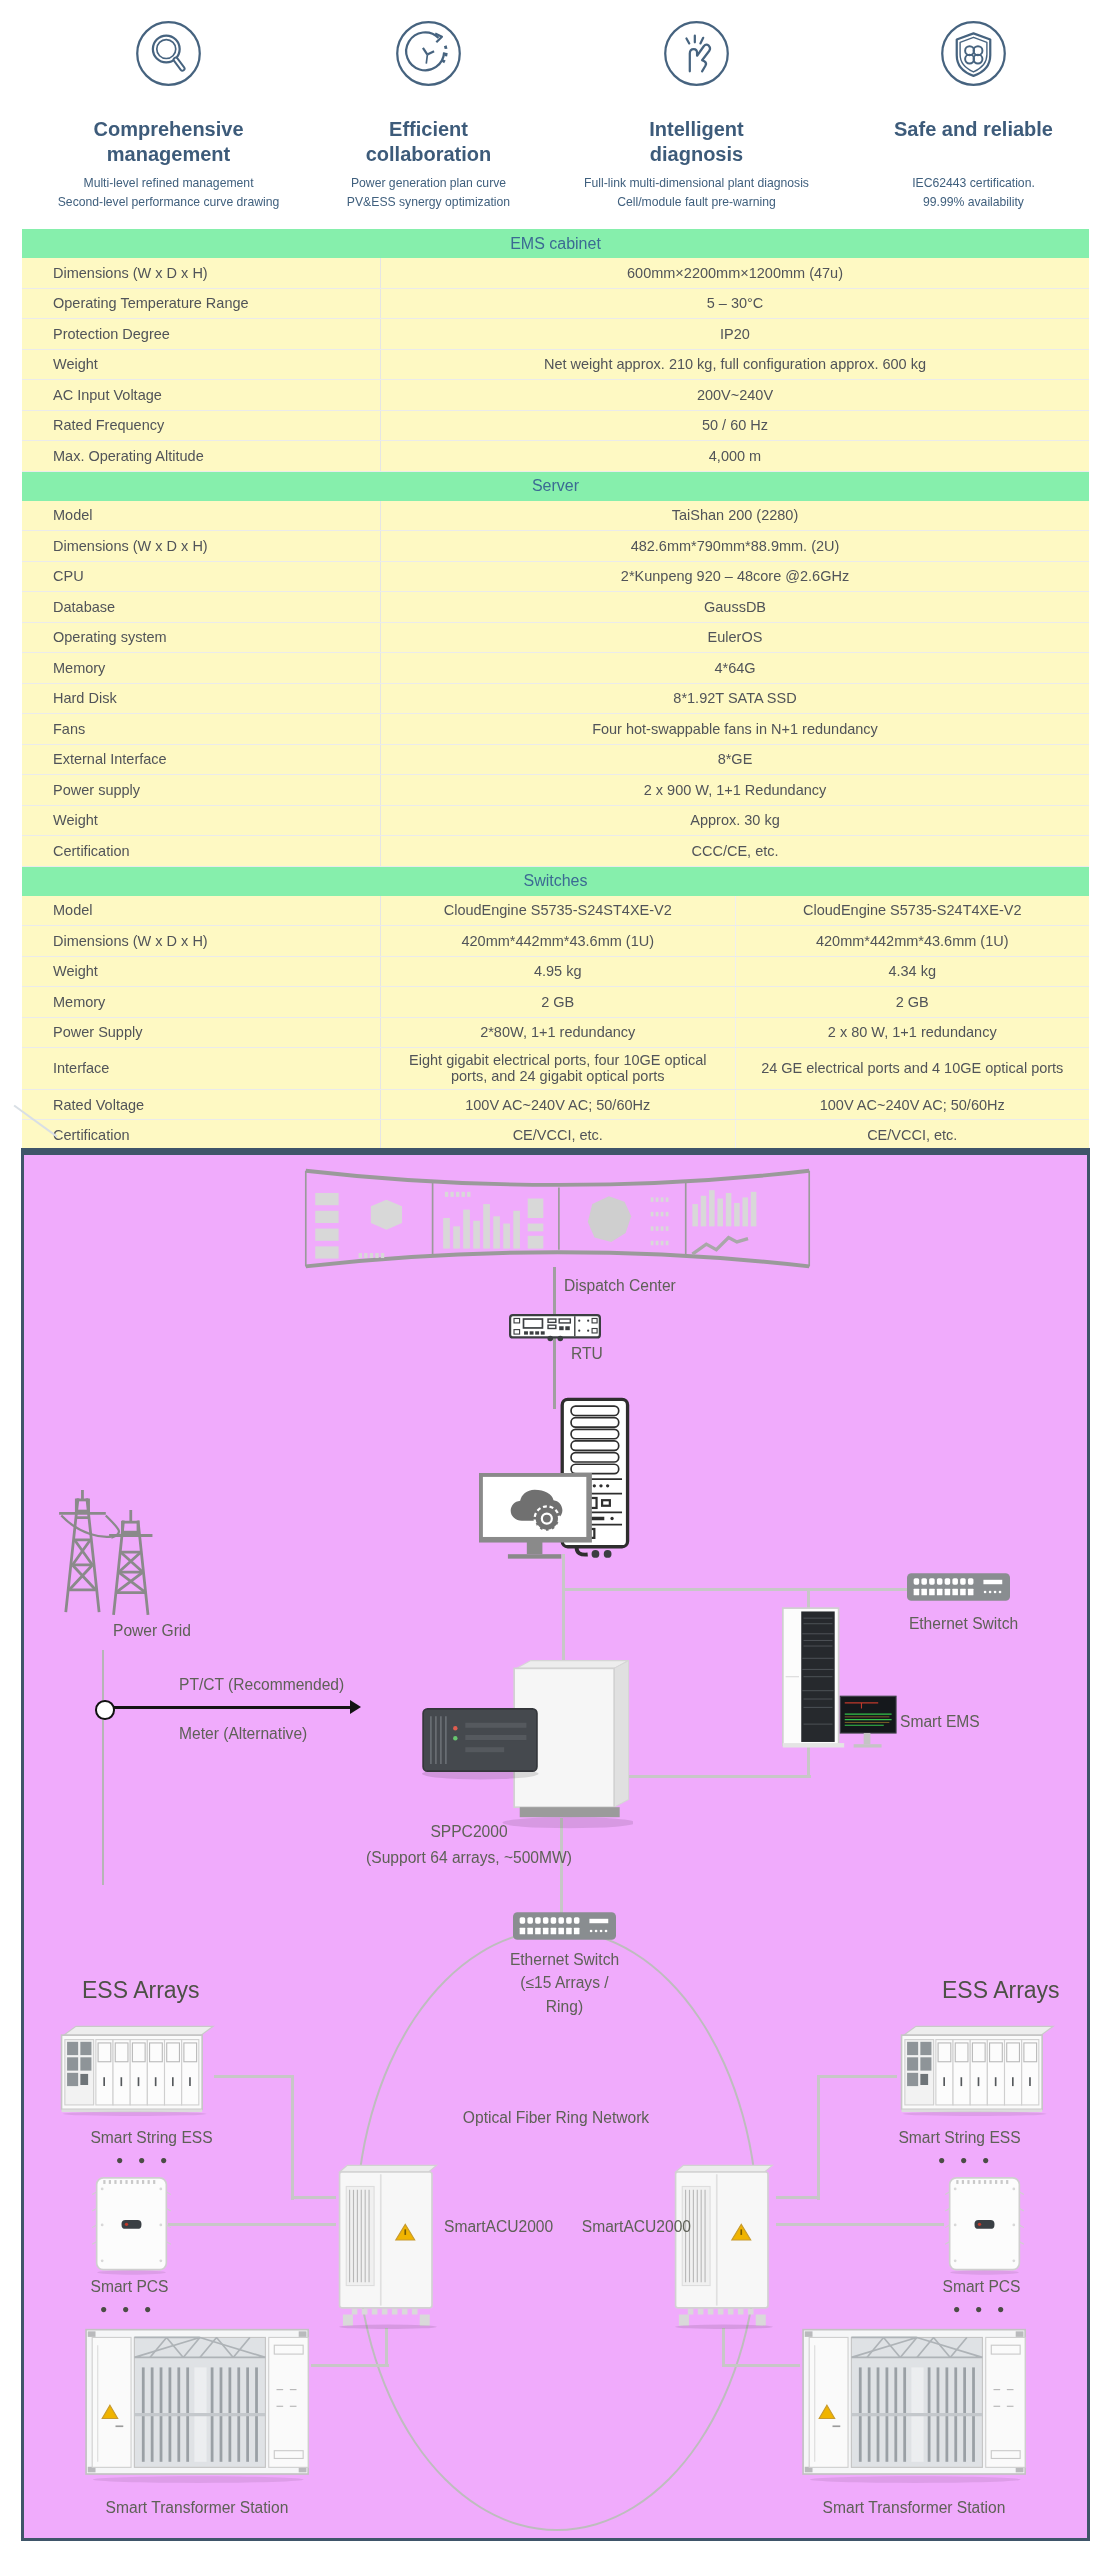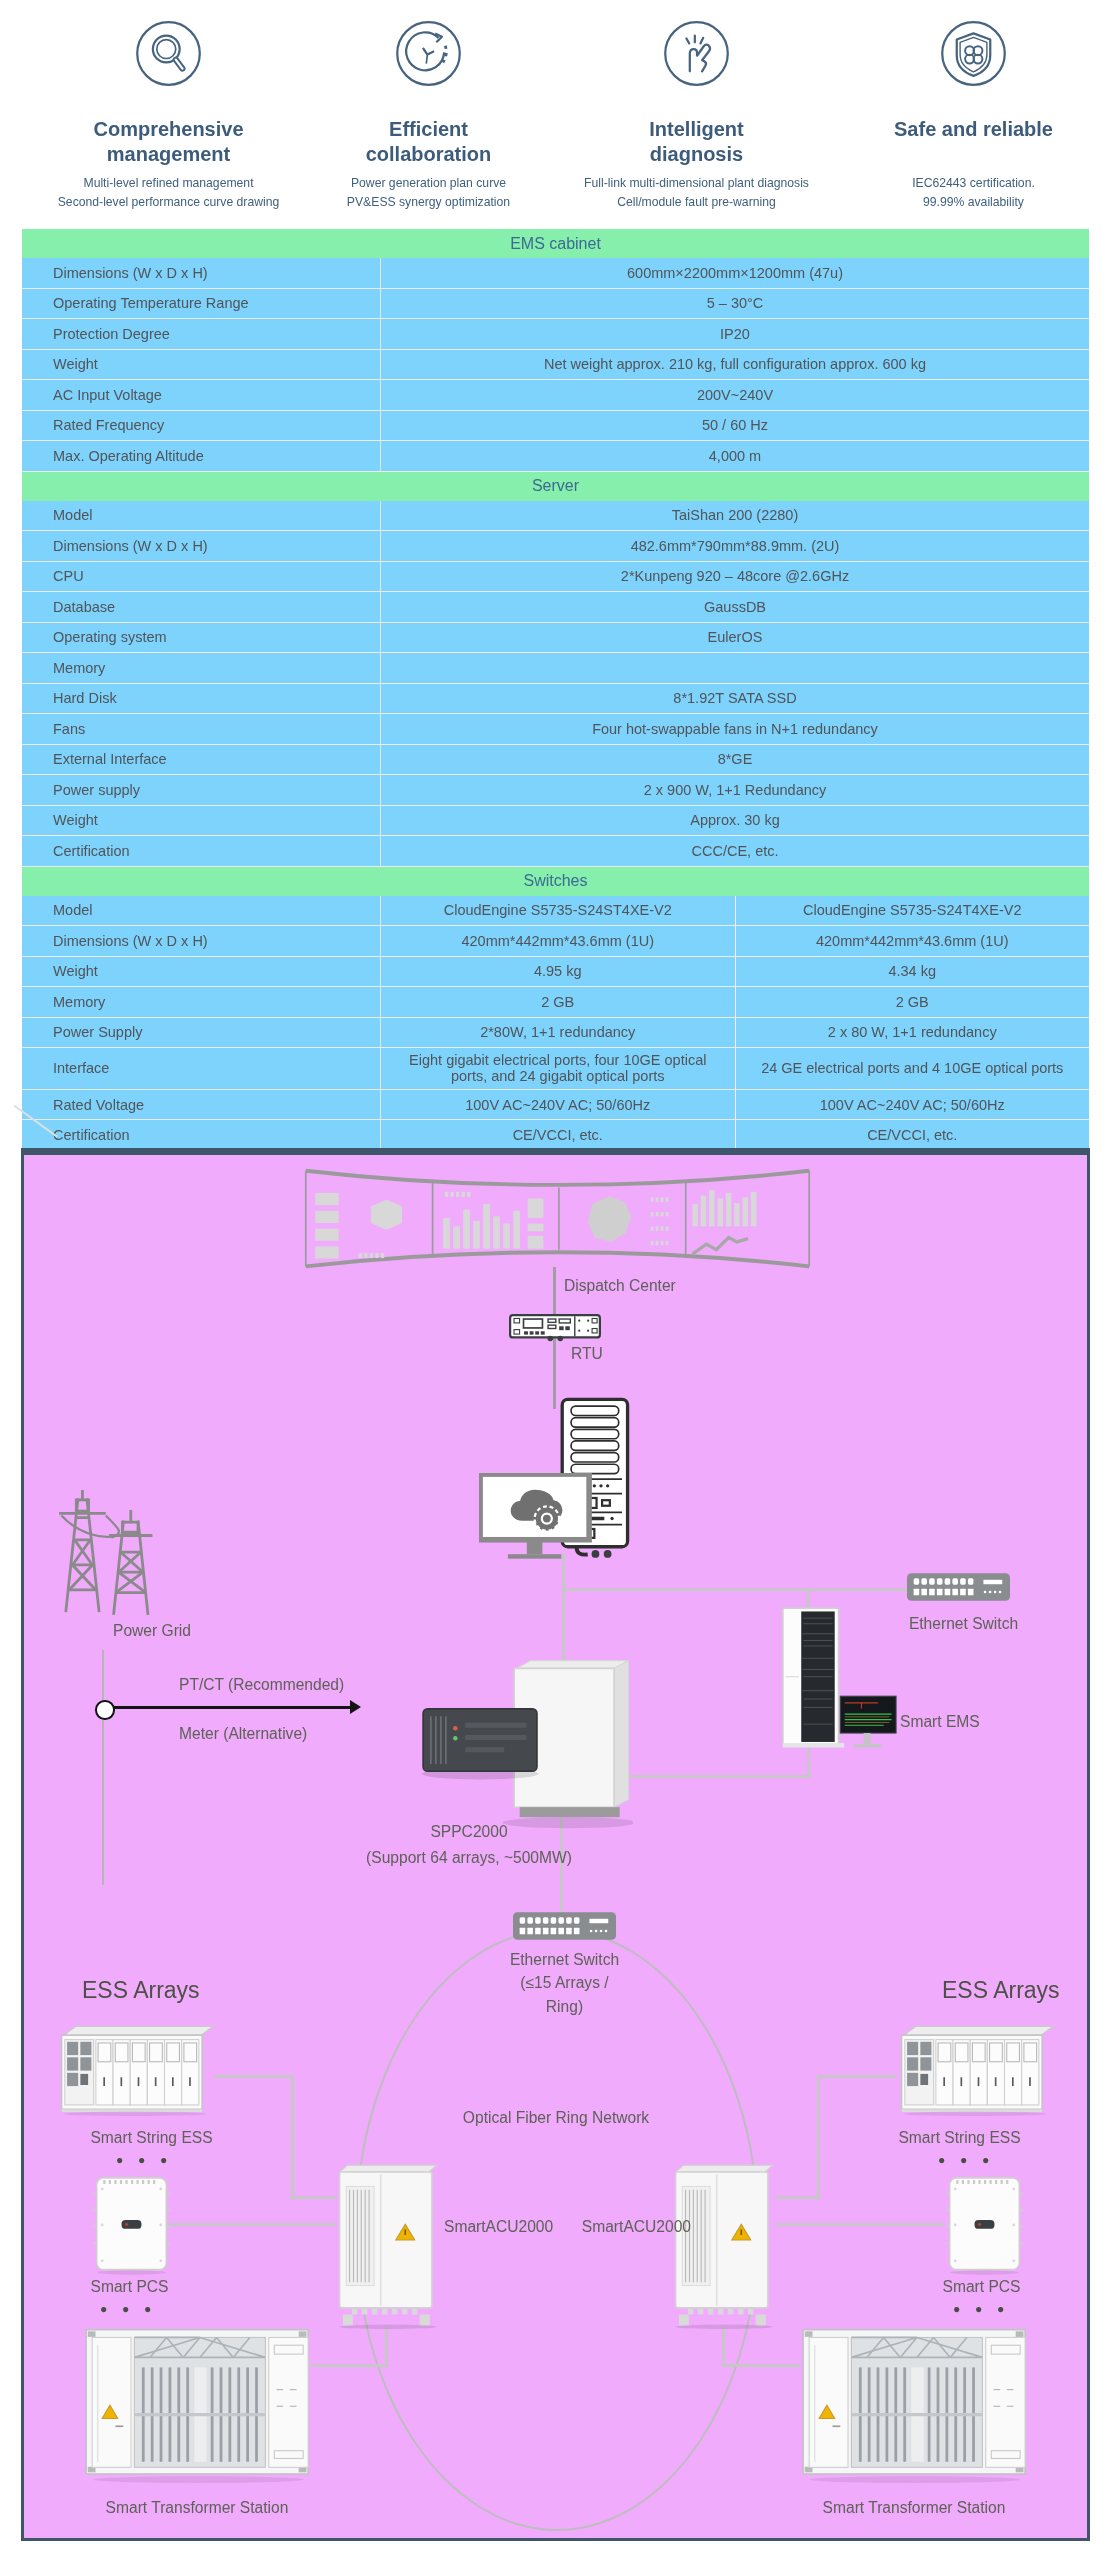--- a/index.html
+++ b/index.html
@@ -9,21 +9,21 @@
   .features{position:absolute;top:20px;left:0;width:1112px;height:189px;}
   .fcol{position:absolute;width:245px;text-align:center;}
   .fcol .icn{width:67px;height:67px;margin:0 auto;}
   .ftitle{margin-top:30px;color:#3d5b7a;font-size:20px;font-weight:bold;line-height:24.5px;height:51px;}
   .fsub{margin-top:5.6px;color:#40607e;font-size:12.2px;line-height:19px;}
   
   .tables{position:absolute;top:229px;left:22px;width:1067px;}
   .thead{height:29px;background:#86efac;color:#3b6a93;font-size:16px;
          display:flex;align-items:center;justify-content:center;}
   .trow{display:flex;align-items:stretch;min-height:29.5px;border-bottom:1.7px solid #ebebeb;
-        color:#515459;font-size:14.5px;background:#7dd3fc;}
+        color:#515459;font-size:14.5px;background:#fef9c3;}
   .tlabel{width:327px;flex:none;padding-left:31px;border-right:1.1px solid #e5e5e5;
           display:flex;align-items:center;}
   .tval{flex:1;display:flex;align-items:center;justify-content:center;text-align:center;
         padding:4.4px 14.5px;}
   .tval:nth-child(3){border-left:1.1px solid #efefef;}
   
   .curl{position:absolute;left:9px;top:1120px;width:53px;height:2.2px;background:#d9dfe5;
         transform:rotate(36deg);}
   .diagram{position:absolute;left:21px;top:1148px;width:1063px;height:1383px;
            border:3.3px solid #3f5569;border-top-width:7.2px;background:#f0abfc;}
@@ -214,20 +214,21 @@
           </div>
 
           <div class="trow">
             <div class="tlabel">Operating system</div>
             <div class="tval">EulerOS</div>
 
           </div>
 
           <div class="trow">
             <div class="tlabel">Memory</div>
+            <div class="tval">4*64G</div>
 
           </div>
 
           <div class="trow">
             <div class="tlabel">Hard Disk</div>
             <div class="tval">8*1.92T SATA SSD</div>
 
           </div>
 
           <div class="trow">

